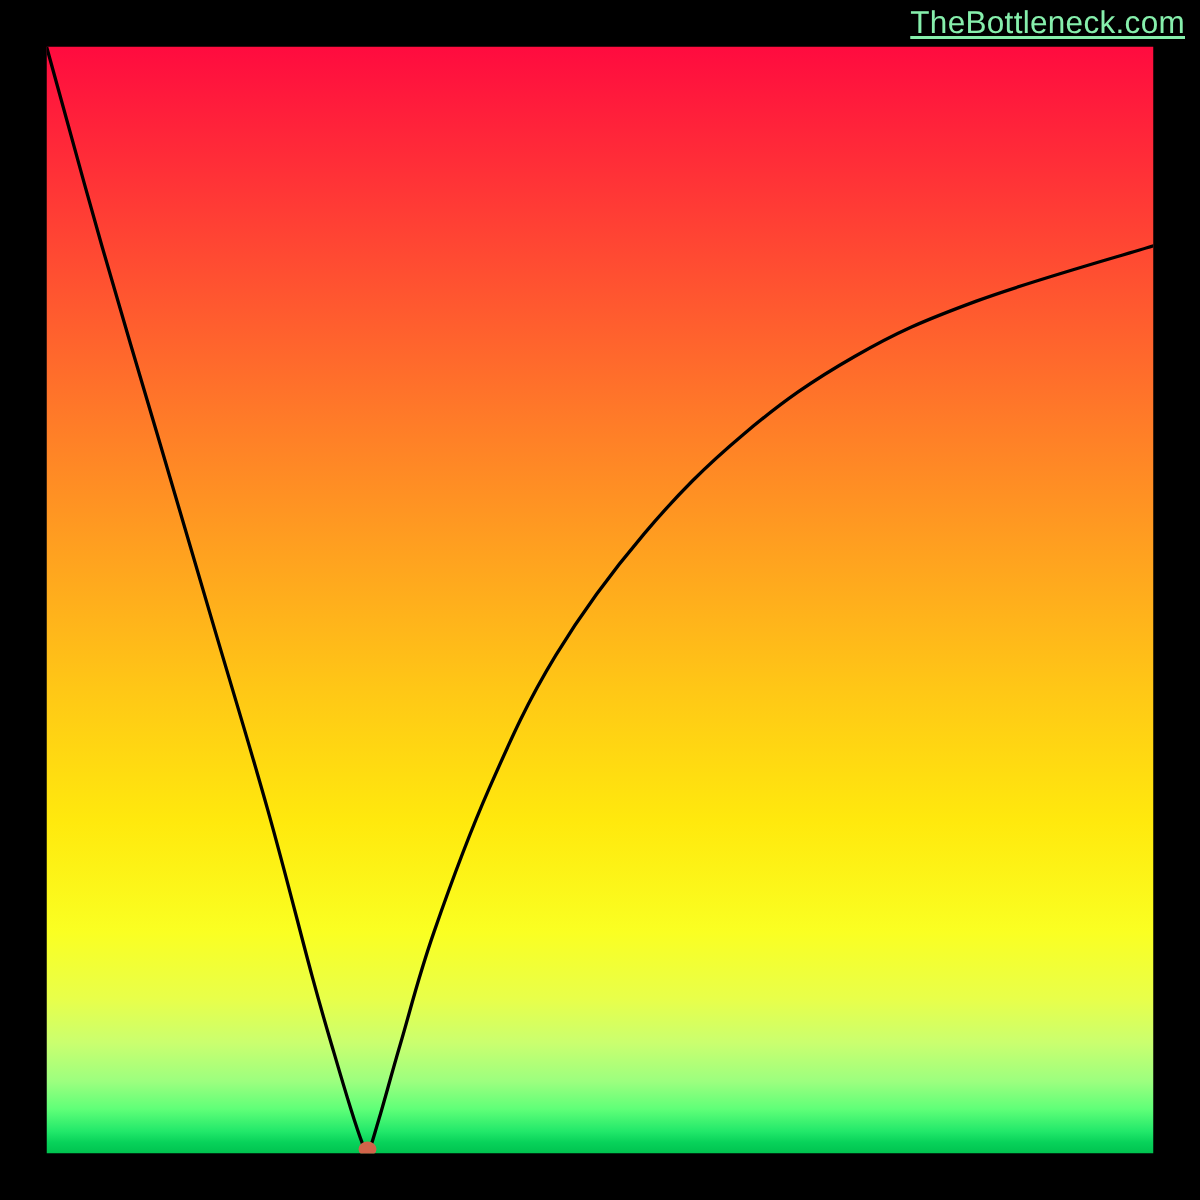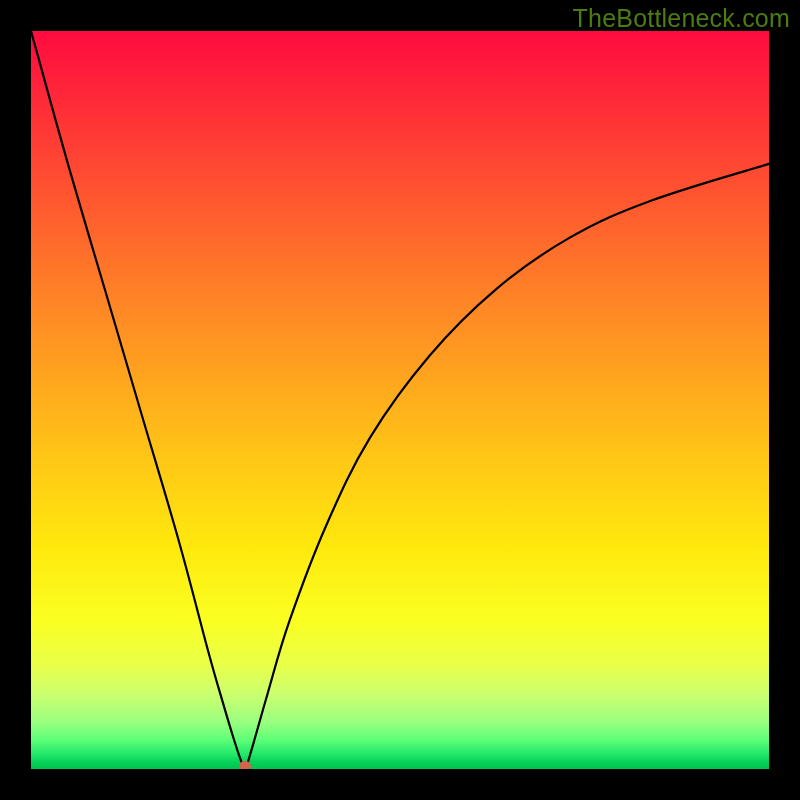--- a/index.html
+++ b/index.html
@@ -45,25 +45,26 @@
   svg.curve {
     position: absolute;
     inset: 0;
     width: 100%;
     height: 100%;
   }
   .watermark {
     position: absolute;
     top: 4px;
     right: 10px;
-    color: #4d7c0f;
-    font-size: 25px;
+    color: #86efac;
+    font-size: 21px;
     font-weight: 400;
     letter-spacing: 0.2px;
     user-select: none;
+    text-decoration: underline;
   }
   .min-dot {
     position: absolute;
     width: 12px;
     height: 10px;
     border-radius: 50%;
     background: #d1644a;
     transform: translate(-50%, -50%);
   }
 </style>

